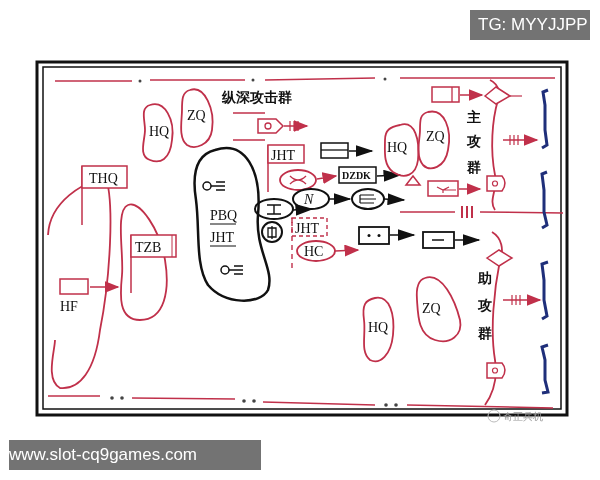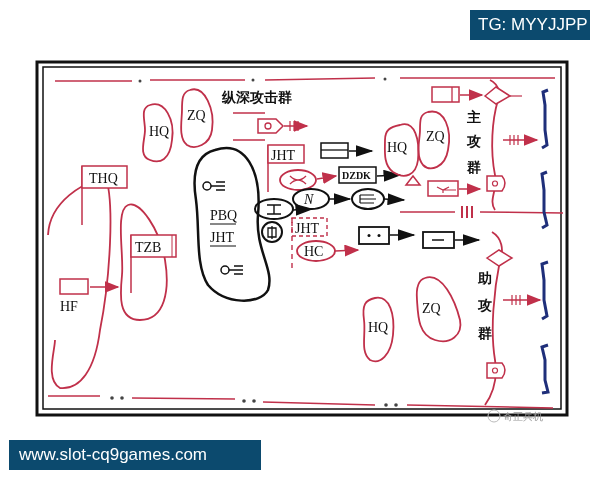--- a/index.html
+++ b/index.html
@@ -2,23 +2,23 @@
 <html><head>
 <meta charset="utf-8">
 <style>
   html, body { margin:0; padding:0; background:#ffffff; }
   body { width:600px; height:480px; position:relative; overflow:hidden; font-family:"Liberation Serif", serif; }
   #diagram { position:absolute; left:0; top:0; width:600px; height:480px; }
   .lbl { font-family:"Liberation Serif", serif; font-size:14px; fill:#111; }
   .lbl-sm { font-family:"Liberation Serif", serif; font-size:10px; fill:#111; font-weight:bold; }
   .lbl-cn { font-family:"DejaVu Sans", sans-serif; font-size:14px; fill:#111; font-weight:bold; }
   .wm { font-family:"DejaVu Sans", sans-serif; font-size:10px; fill:#999; }
-  .badge { position:absolute; background:#0c4a6e; color:#ffffff; font-family:"Liberation Sans", sans-serif; }
+  .badge { position:absolute; background:#737373; color:#ffffff; font-family:"Liberation Sans", sans-serif; }
   #tg-badge { right:10px; top:10px; width:120px; height:30px; line-height:30px; font-size:17px; padding-left:8px; box-sizing:border-box; }
-  #url-badge { left:9px; top:440px; width:252px; height:30px; line-height:30px; font-size:17px; padding-left:10px; box-sizing:border-box; }
+  #url-badge { left:9px; top:440px; width:252px; height:30px; line-height:30px; font-size:17px; padding-left:0; box-sizing:border-box; }
 </style>
 </head>
 <body>
 
 <svg id="diagram" viewBox="0 0 600 480" xmlns="http://www.w3.org/2000/svg">
   <defs>
     <marker id="arrR" markerWidth="10" markerHeight="8" refX="9" refY="4" orient="auto">
         <path d="M0,0 L10,4 L0,8 Z" fill="#c0304a"></path>
       </marker>
     <marker id="arrK" markerWidth="12" markerHeight="8" refX="11" refY="4" orient="auto">

